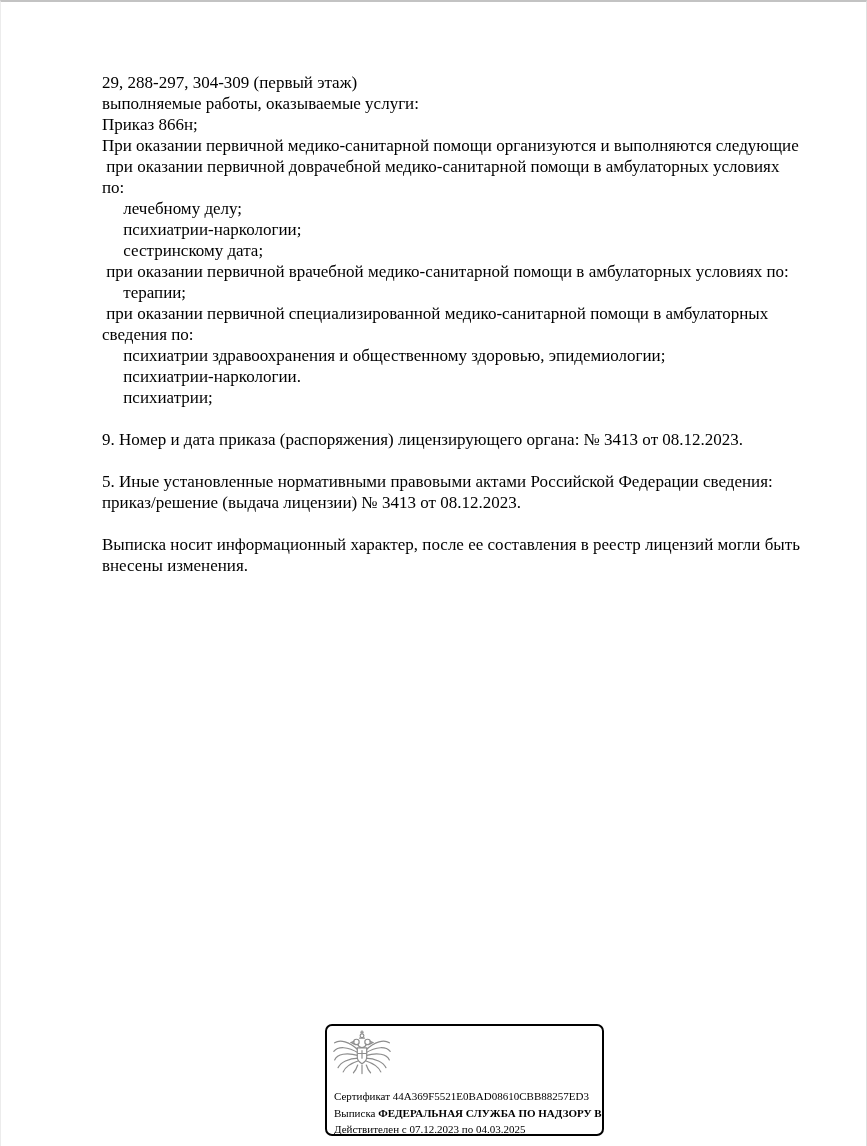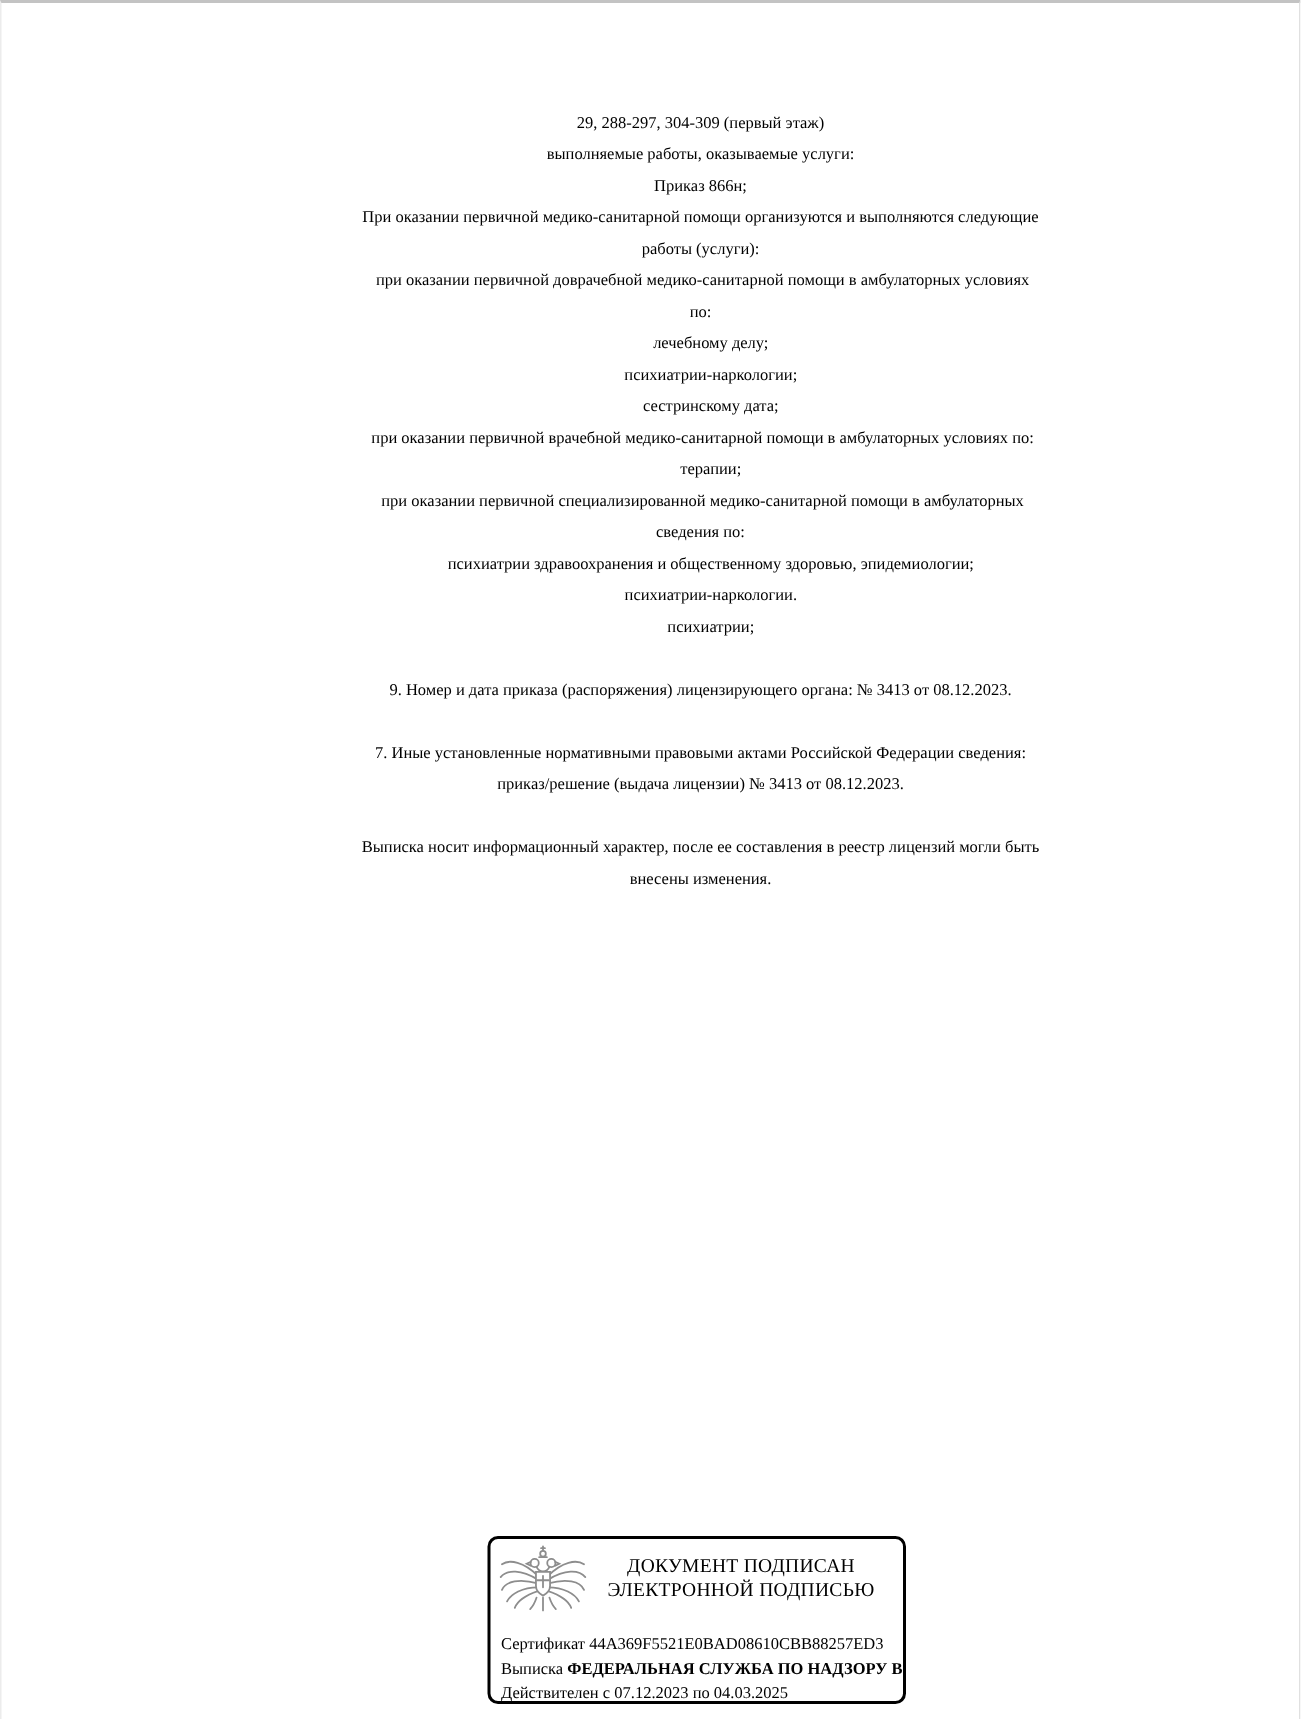--- a/index.html
+++ b/index.html
@@ -14,23 +14,22 @@
     border-right: 1px solid #e0e0e0;
     overflow: hidden;
     font-family: "Liberation Serif", "DejaVu Serif", serif;
     color: #000000;
   }
   .doc-text {
     position: absolute;
     left: 101px;
     top: 70px;
     width: 730px;
-    font-size: 11px;
+    font-size: 17px;
     line-height: 21px;
-    text-align: center;
   }
   .doc-line {
     white-space: pre;
     min-height: 21px;
   }
   .sig-box {
     position: absolute;
     left: 324px;
     top: 1022px;
     width: 279px;
@@ -68,37 +67,36 @@
 </head>
 <body>
 
 <div class="page">
 
   <div class="doc-text">
       <div class="doc-line">29, 288-297, 304-309 (первый этаж)</div>
       <div class="doc-line">выполняемые работы, оказываемые услуги:</div>
       <div class="doc-line">Приказ 866н;</div>
       <div class="doc-line">При оказании первичной медико-санитарной помощи организуются и выполняются следующие</div>
-      <div class="doc-line">работы (услуги):</div>
       <div class="doc-line"> при оказании первичной доврачебной медико-санитарной помощи в амбулаторных условиях</div>
       <div class="doc-line">по:</div>
       <div class="doc-line">     лечебному делу;</div>
       <div class="doc-line">     психиатрии-наркологии;</div>
       <div class="doc-line">     сестринскому дата;</div>
       <div class="doc-line"> при оказании первичной врачебной медико-санитарной помощи в амбулаторных условиях по:</div>
       <div class="doc-line">     терапии;</div>
       <div class="doc-line"> при оказании первичной специализированной медико-санитарной помощи в амбулаторных</div>
       <div class="doc-line">сведения по:</div>
       <div class="doc-line">     психиатрии здравоохранения и общественному здоровью, эпидемиологии;</div>
       <div class="doc-line">     психиатрии-наркологии.</div>
       <div class="doc-line">     психиатрии;</div>
       <div class="doc-line"></div>
       <div class="doc-line">9. Номер и дата приказа (распоряжения) лицензирующего органа: № 3413 от 08.12.2023.</div>
       <div class="doc-line"></div>
-      <div class="doc-line">7. Иные установленные нормативными правовыми актами Российской Федерации сведения:</div>
+      <div class="doc-line">5. Иные установленные нормативными правовыми актами Российской Федерации сведения:</div>
       <div class="doc-line">приказ/решение (выдача лицензии) № 3413 от 08.12.2023.</div>
       <div class="doc-line"></div>
       <div class="doc-line">Выписка носит информационный характер, после ее составления в реестр лицензий могли быть</div>
       <div class="doc-line">внесены изменения.</div>
     </div>
 
   <div class="sig-box">
     <div class="sig-head">
       <svg class="sig-emblem" width="60" height="53" viewBox="0 0 70 62" fill="none" stroke="#8d8d8d" stroke-width="1.4" stroke-linecap="round">
 
@@ -120,24 +118,20 @@
           <path d="M31 36 C22 39 15 44 13 49"></path>
         </g>
 
         <use href="#lw" transform="translate(70 0) scale(-1 1)"></use>
 
         <path d="M29.5 21 h11 v11 q0 4.5 -5.5 7.5 q-5.5 -3 -5.5 -7.5 z" fill="#ffffff"></path>
         <path d="M35 24 v9 M30.5 27.5 h9"></path>
 
         <path d="M35 41 v10 M30 41 q-2 6 -5 9 M40 41 q2 6 5 9"></path>
       </svg>
-      <div class="sig-titles">
-        <div>ДОКУМЕНТ ПОДПИСАН</div>
-        <div>ЭЛЕКТРОННОЙ ПОДПИСЬЮ</div>
-      </div>
     </div>
     <div class="sig-lines">
       <div class="sig-line"><span>Сертификат</span> <span>44A369F5521E0BAD08610CBB88257ED3</span></div>
       <div class="sig-line"><span>Выписка</span> <b>ФЕДЕРАЛЬНАЯ СЛУЖБА ПО НАДЗОРУ В С</b></div>
       <div class="sig-line"><span>Действителен с 07.12.2023 по 04.03.2025</span></div>
     </div>
   </div>
 
 </div>
 

